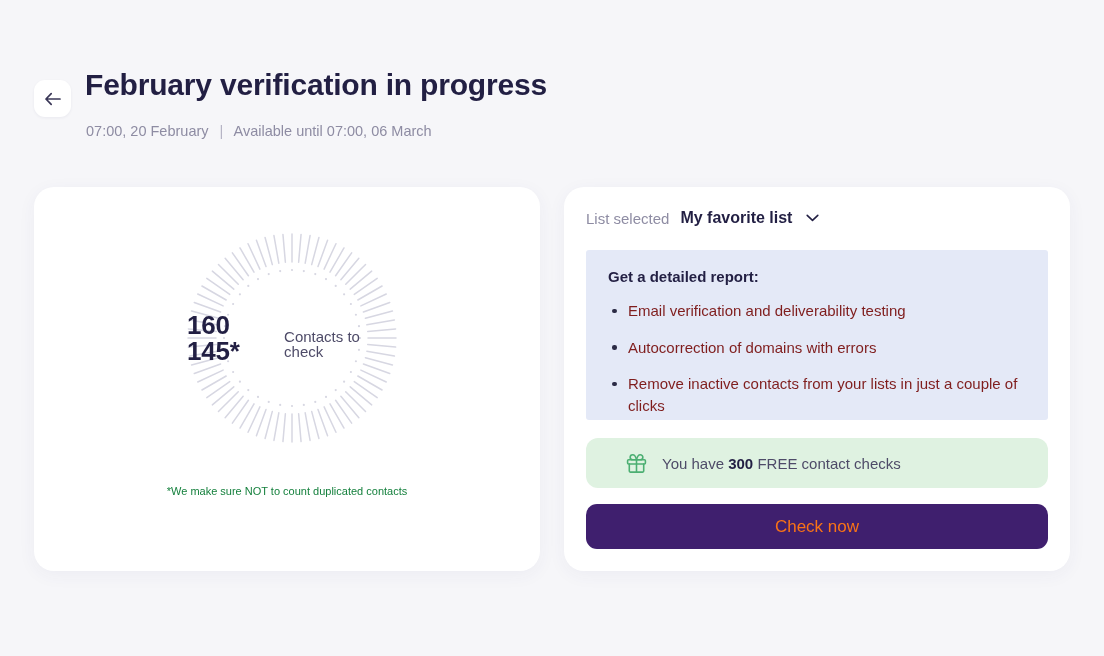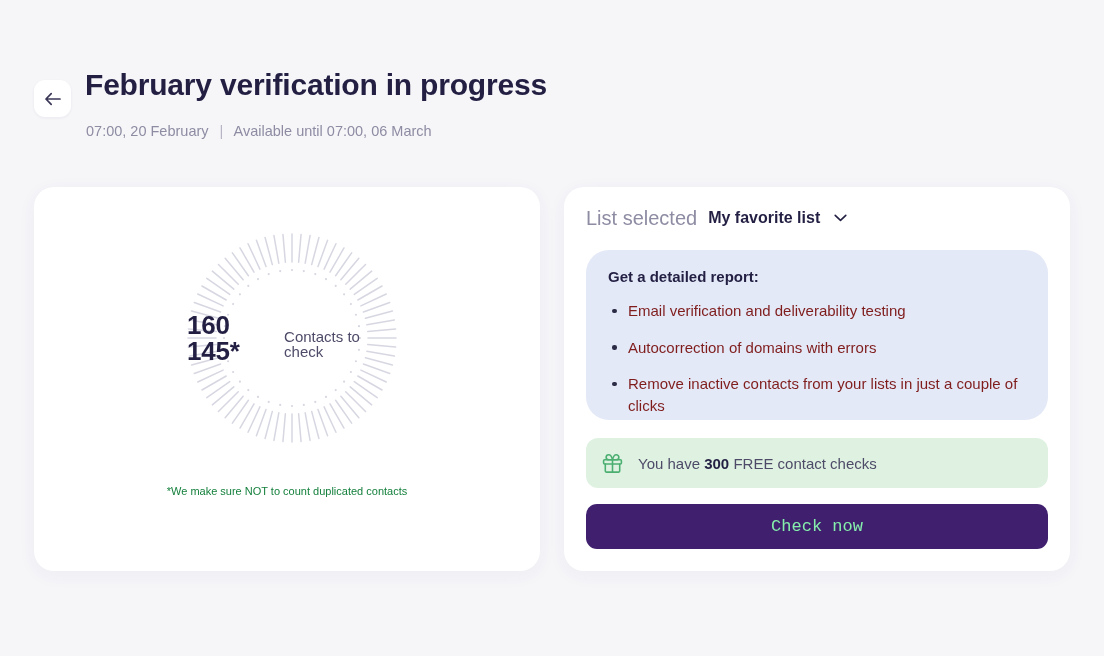--- a/index.html
+++ b/index.html
@@ -139,21 +139,21 @@
   
   .list-row {
     position: absolute;
     left: 22px;
     top: 19px;
     display: flex;
     align-items: center;
     height: 24px;
   }
   .list-row-label {
-    font-size: 20px;
+    font-size: 15px;
     color: #8e8ca3;
   }
   .list-row-value {
     margin-left: 11px;
     font-size: 16px;
     font-weight: bold;
     color: #221f43;
   }
   .chev-btn {
     margin-left: 14px;
@@ -166,21 +166,21 @@
   }
   .chev-btn svg { display: block; }
 
   .info-box {
     position: absolute;
     left: 22px;
     top: 63px;
     width: 462px;
     height: 170px;
     background: #e4e9f7;
-    border-radius: 23px;
+    border-radius: 3px;
     box-sizing: border-box;
     padding: 18px 22px 0 22px;
   }
   .info-title {
     font-size: 15px;
     font-weight: bold;
     color: #221f43;
     margin-bottom: 6px;
   }
   .info-list {
@@ -211,21 +211,21 @@
     position: absolute;
     left: 22px;
     top: 251px;
     width: 462px;
     height: 50px;
     background: #dff2e1;
     border-radius: 12px;
     display: flex;
     align-items: center;
     box-sizing: border-box;
-    padding-left: 16px;
+    padding-left: 40px;
   }
   .gift-icon { display: flex; align-items: center; }
   .gift-icon svg { display: block; }
   .gift-text {
     margin-left: 15px;
     font-size: 15px;
     color: #4e4b68;
   }
   .gift-text b {
     color: #221f43;
@@ -234,22 +234,22 @@
 
   .check-btn {
     position: absolute;
     left: 22px;
     top: 317px;
     width: 462px;
     height: 45px;
     background: #3f1f6e;
     border: none;
     border-radius: 11px;
-    color: #86efac;
-    font-family: Liberation Mono, monospace;
+    color: #f97316;
+    font-family: Liberation Sans, sans-serif;
     font-size: 17px;
     cursor: pointer;
   }
 </style>
 </head>
 <body>
 
 <div class="header">
   <button class="back-btn">
     <span>

